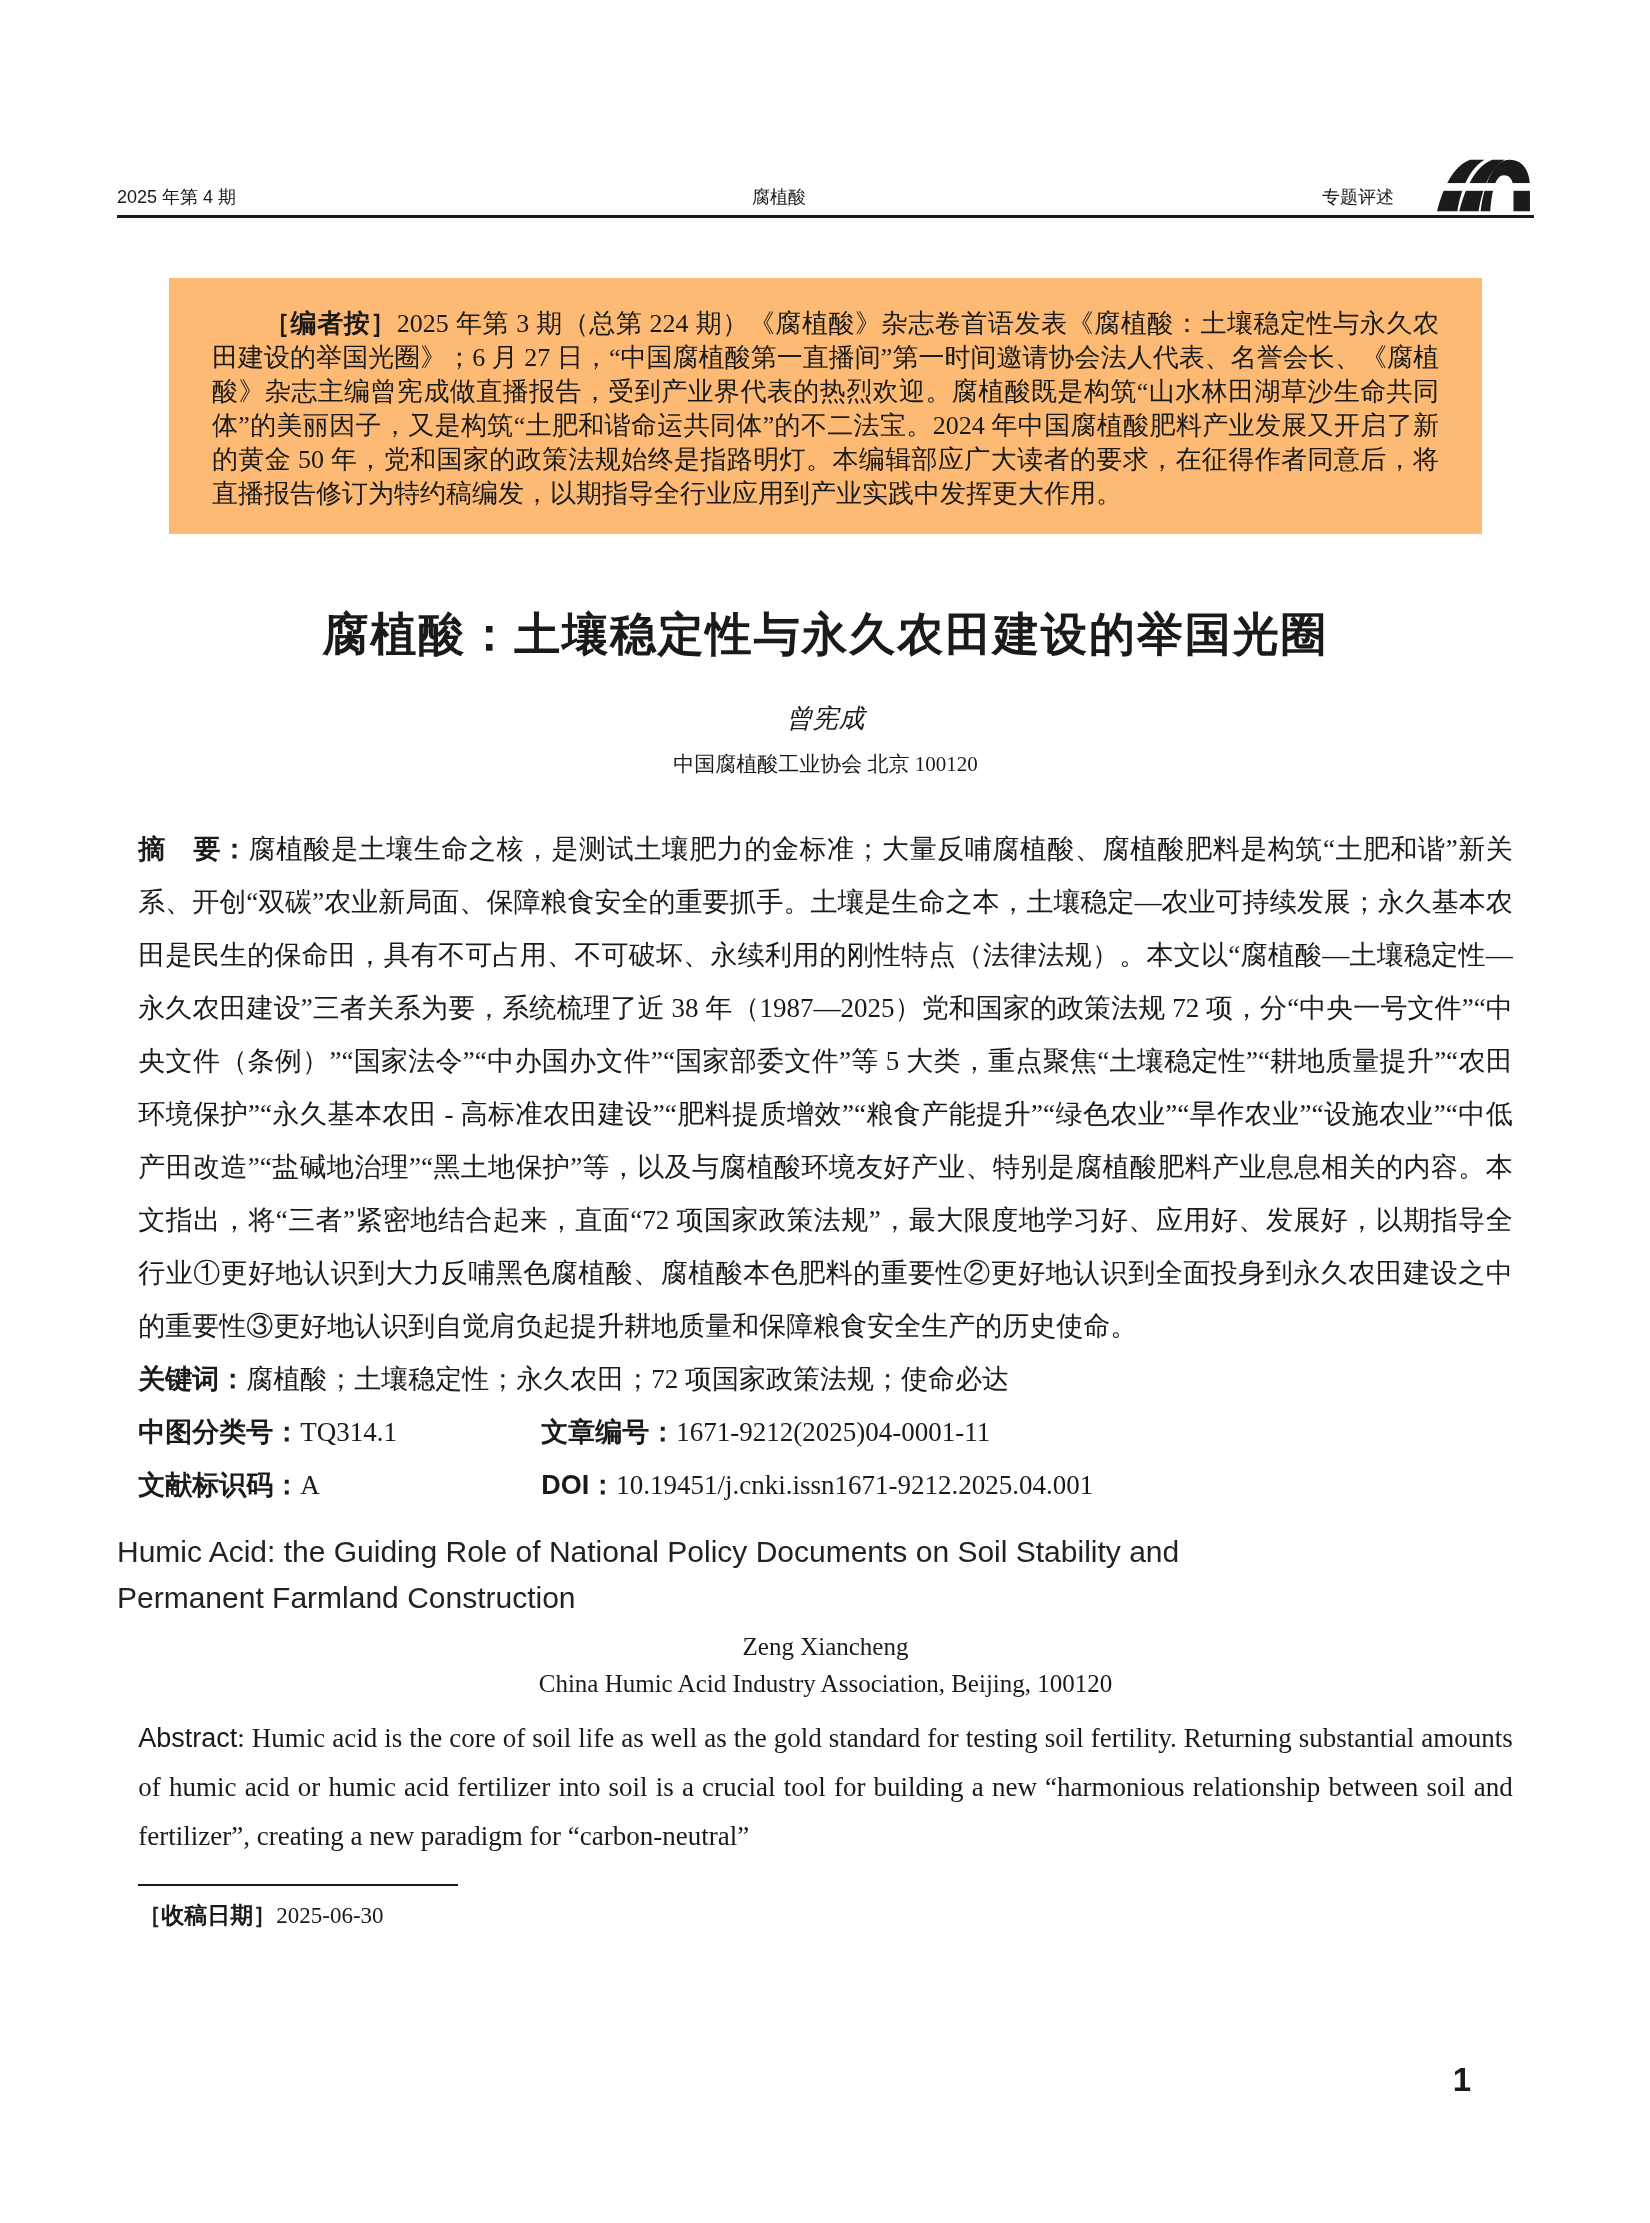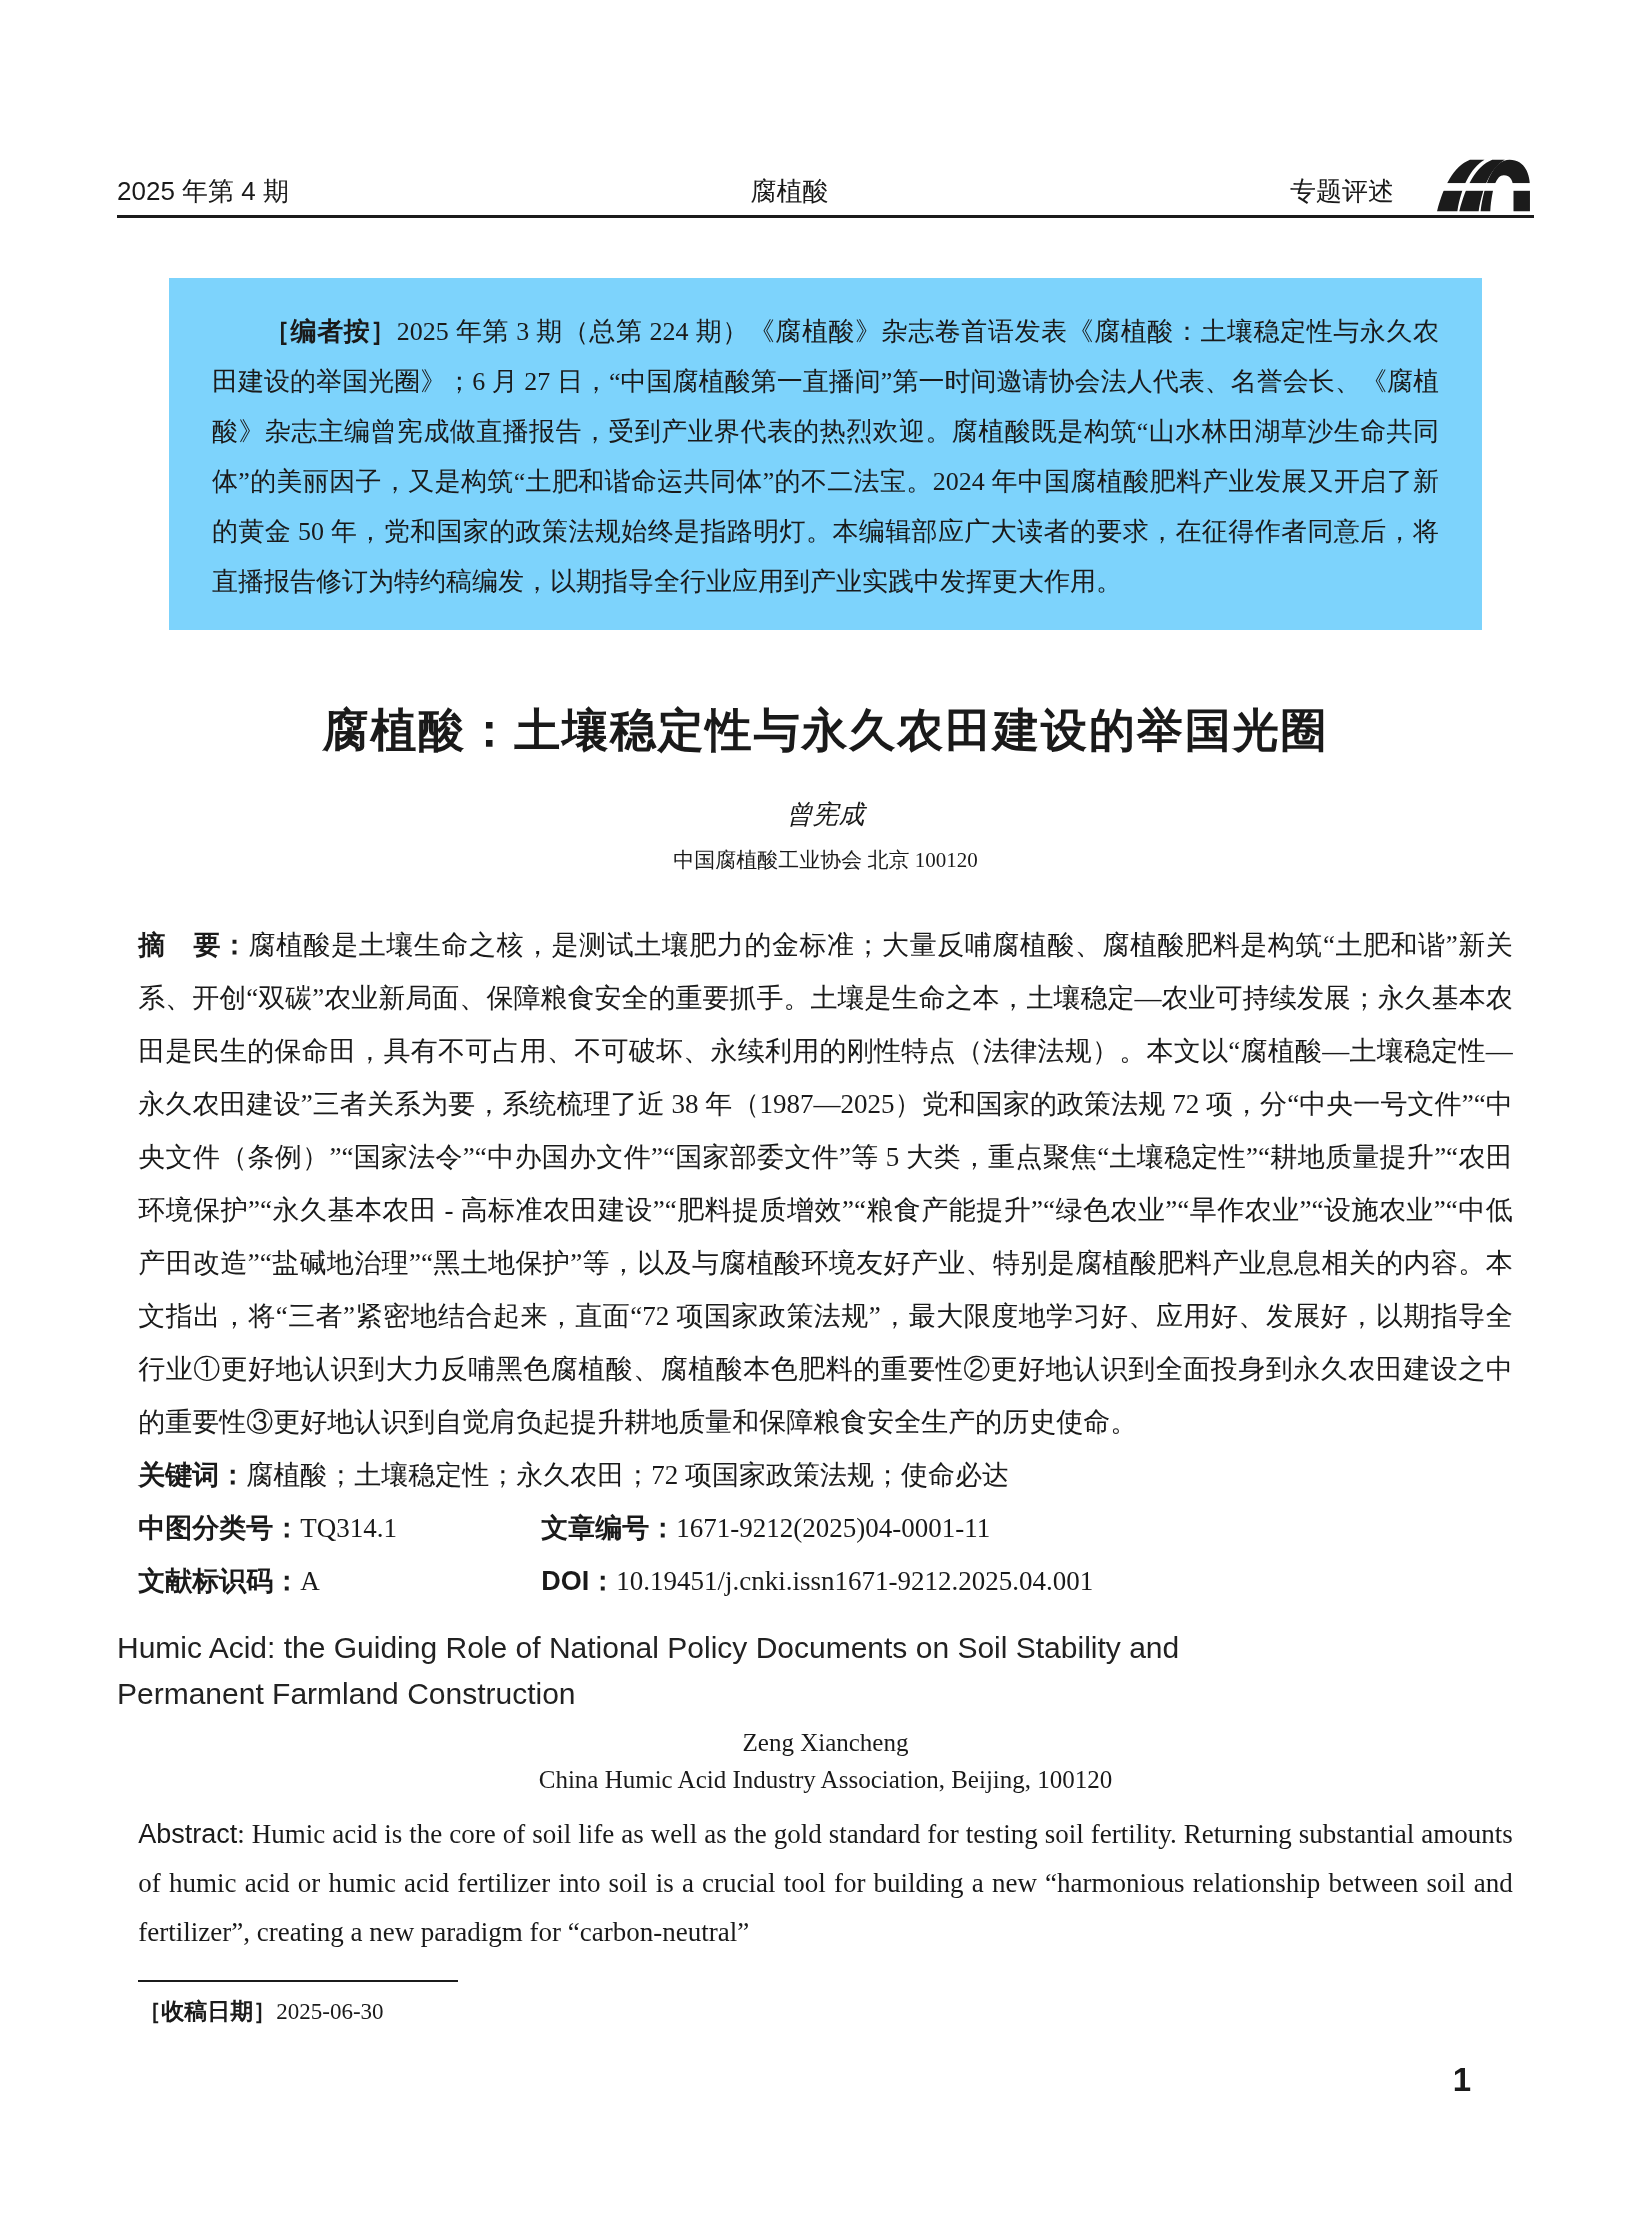--- a/index.html
+++ b/index.html
@@ -14,31 +14,31 @@
     box-sizing:border-box;
     padding:0 117px;
   }
   
   .hdr{
     margin-top:155px;
     display:flex;align-items:flex-end;justify-content:space-between;
     border-bottom:3.9px solid #1b1b1b;
     padding-bottom:5.8px;
     font-family:"Liberation Sans","DejaVu Sans",sans-serif;
-    font-size:26px;font-weight:500;
+    font-size:18px;font-weight:500;
   }
   .hdr-right{display:flex;align-items:flex-end;gap:39px;}
   .logo{width:101px;height:60px;display:block;margin-bottom:-5.8px;}
   
   .note{
     margin:60px 52px 0 52px;
-    background:#7dd3fc;
+    background:#fdba74;
     padding:29px 43px 23px 43px;
     font-size:26px;
-    line-height:50px;
+    line-height:34px;
     text-align:justify;
   }
   .note p{margin:0;text-indent:2em;}
   .note .lbl{font-weight:bold;}
   
   .title{
     margin:70px 0 0 0;
     text-align:center;
     font-family:"Liberation Sans","DejaVu Sans",sans-serif;
     font-size:46px;font-weight:bold;letter-spacing:1.9px;

